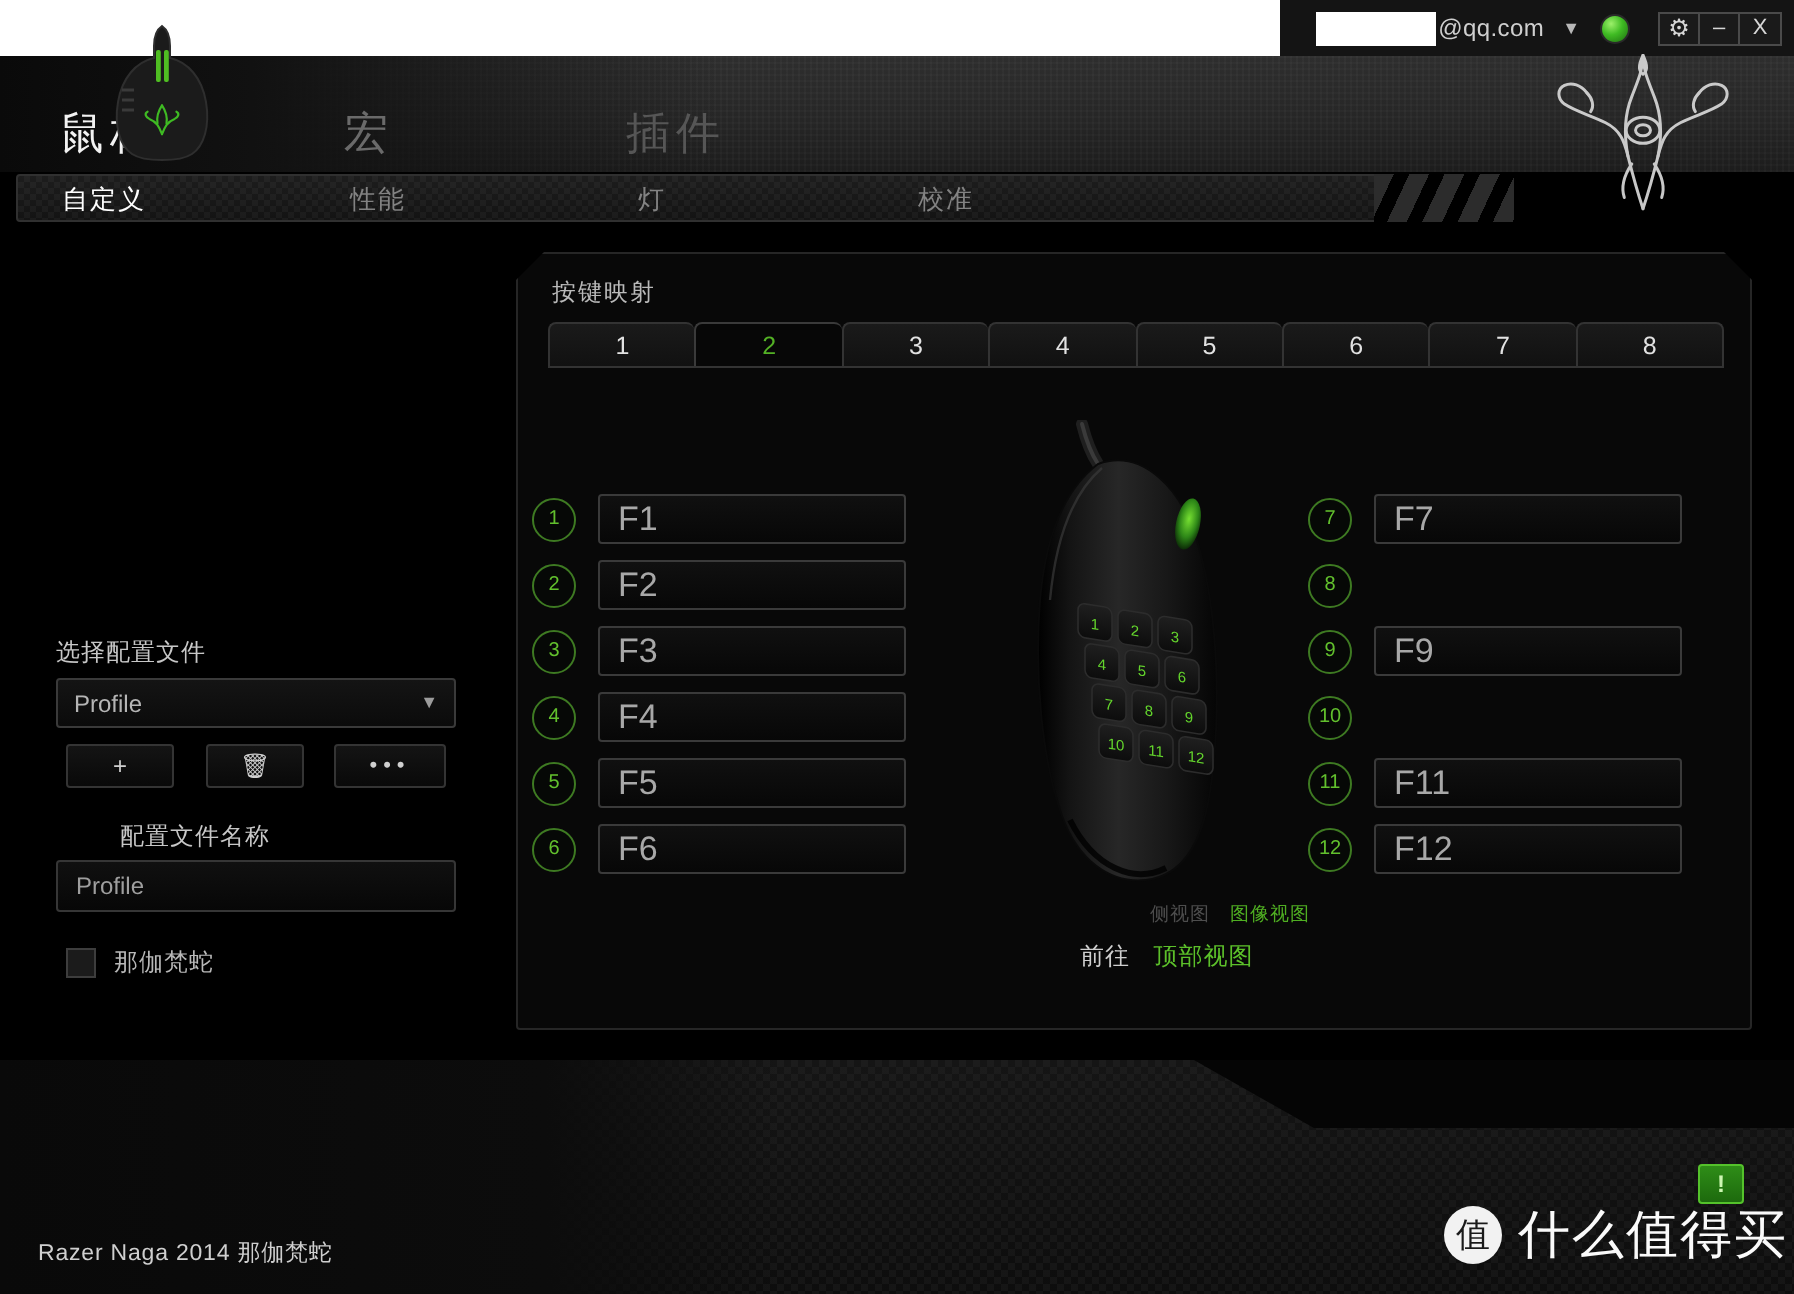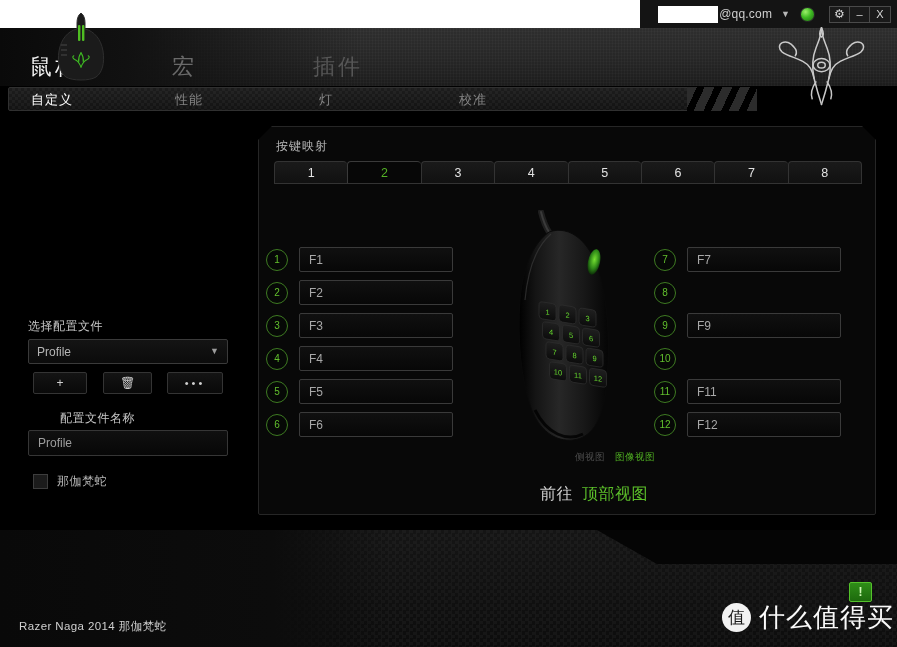--- a/index.html
+++ b/index.html
@@ -344,21 +344,21 @@
     width: 154px; height: 25px;
     background: linear-gradient(180deg, #101010 0%, #070707 100%);
     border: 1px solid #3a3a3a;
     border-radius: 2px;
     display: flex;
     align-items: center;
     padding: 0 9px;
   }
   .keyfield .val {
     color: #a8a8a8;
-    font-size: 12px;
+    font-size: 17px;
   }
 
   
   .mouse-wrap {
     position: absolute;
     left: 505px; top: 210px;
     width: 130px; height: 238px;
   }
   .mouse-svg { width: 130px; height: 238px; display: block; }
 
@@ -367,23 +367,24 @@
     top: 451px;
     font-size: 9.5px;
     letter-spacing: 0.5px;
     margin-left: 45px;
   }
   .view-side { left: 530px; color: #4d4d4d; }
   .view-img  { left: 570px; color: #4fae22; }
 
   .goto-line {
     position: absolute;
-    left: 540px; top: 484px;
-    font-size: 16px;
+    left: 540px; top: 470px;
+    font-size: 12px;
     letter-spacing: 0.5px;
+    font-family: Liberation Mono, monospace;
   }
   .goto-pre { color: #cfcfcf; }
   .goto-link { color: #5cc02a; margin-left: 4px; }
 
   
   .devicebar {
     position: absolute;
     left: 0; top: 530px;
     width: 897px; height: 117px;
     background:

